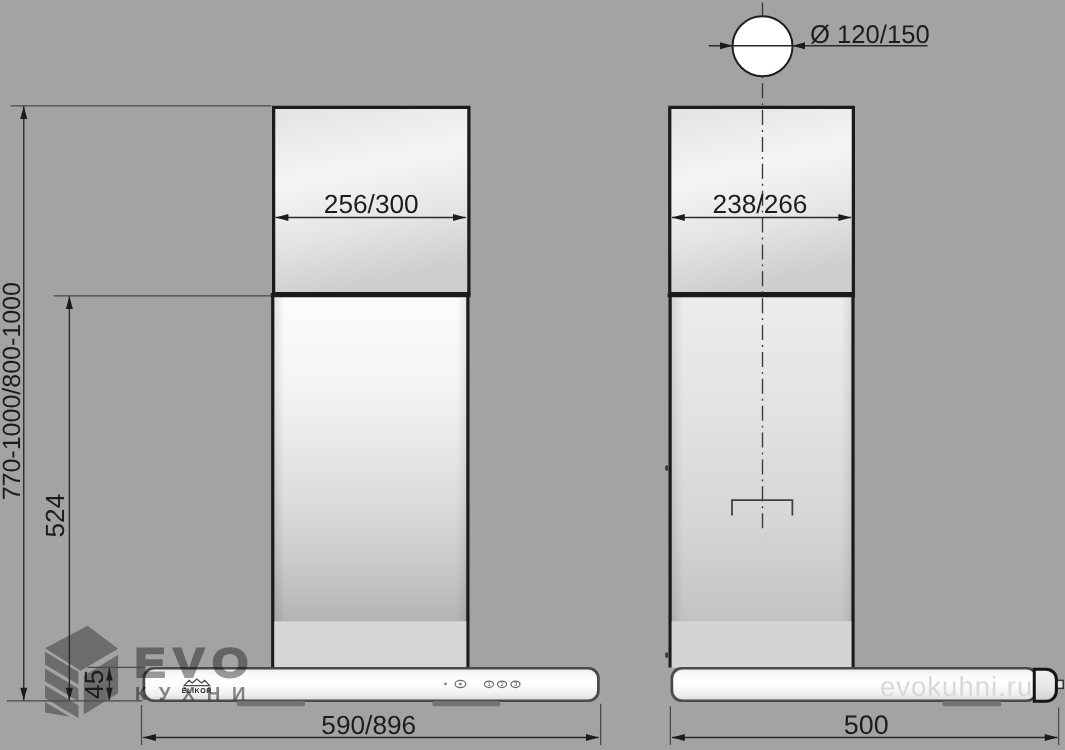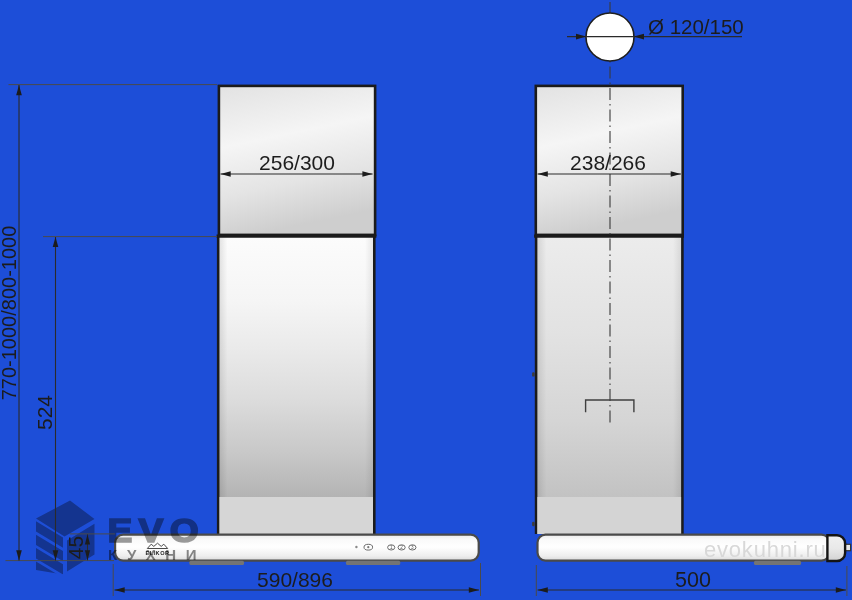--- a/index.html
+++ b/index.html
@@ -1,16 +1,16 @@
 <!DOCTYPE html>
 <html><head>
 <meta charset="utf-8">
 <style>
   html,body{margin:0;padding:0;background:#ffffff;}
-  .stage{position:relative;width:852px;height:600px;overflow:hidden;background:#1d4ed8;}
+  .stage{position:relative;width:852px;height:600px;overflow:hidden;background:#a3a3a3;}
   text{font-family:"Liberation Sans",sans-serif;}
 </style>
 </head>
 <body>
 <div class="stage">
 <svg width="852" height="600" viewBox="0 0 852 600" xmlns="http://www.w3.org/2000/svg" fill="#1c1c1c">
 <defs>
   <linearGradient id="gTop" x1="0" y1="0" x2="0.22" y2="1">
     <stop offset="0" stop-color="#e2e2e2"></stop>
     <stop offset="0.40" stop-color="#f5f5f5"></stop>

